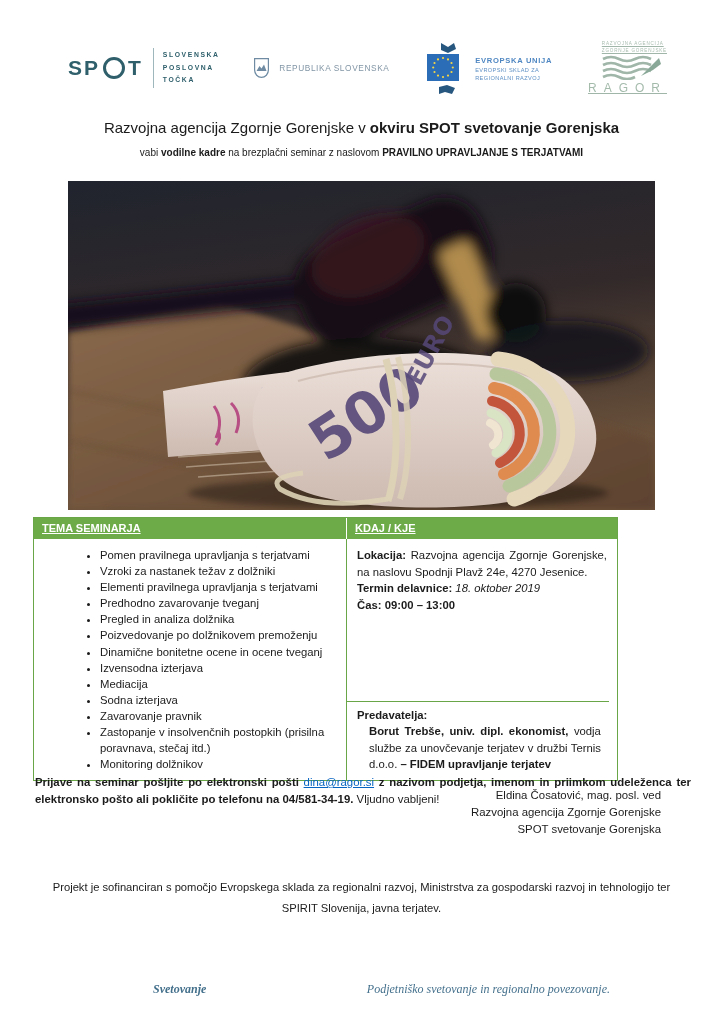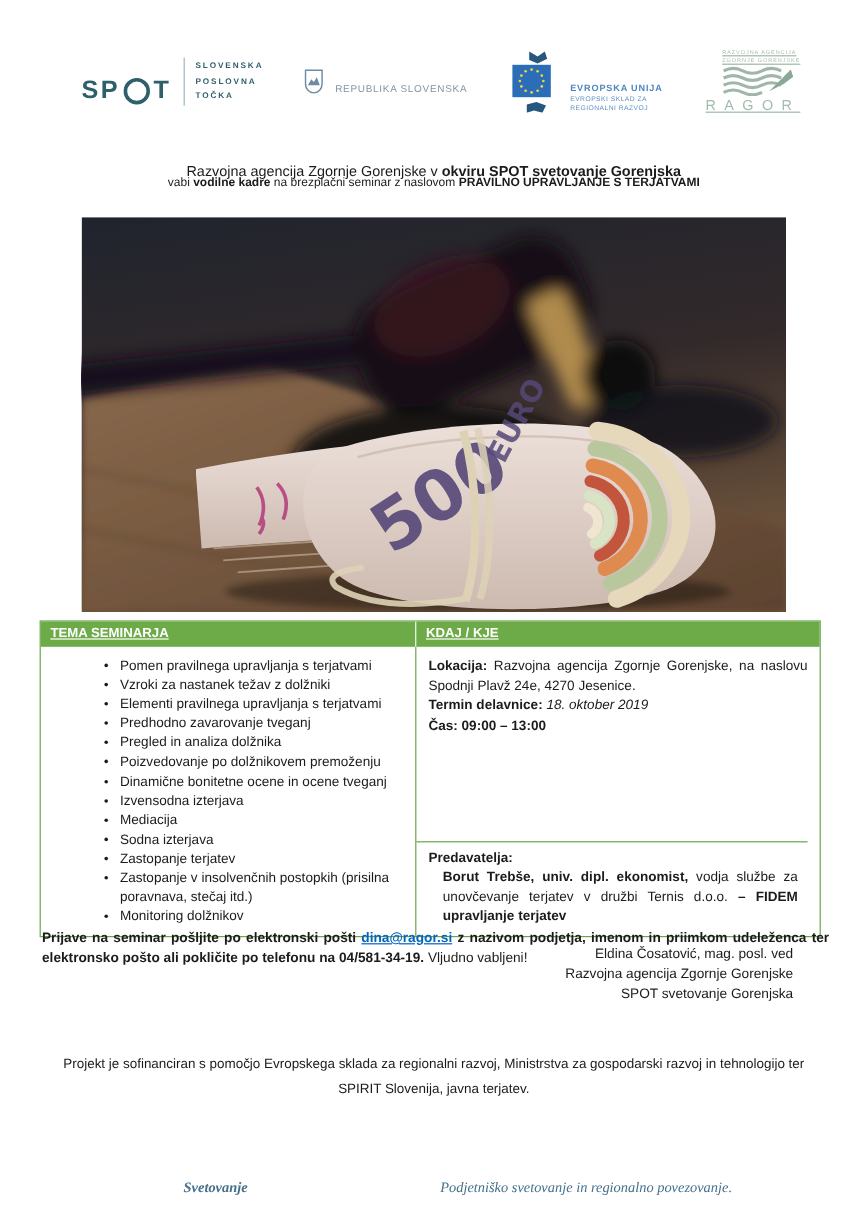--- a/index.html
+++ b/index.html
@@ -3,21 +3,21 @@
 <meta charset="utf-8">
 <style>
   * { box-sizing: border-box; margin: 0; padding: 0; }
   html,body { background:#ffffff; }
   body { width:723px; height:1024px; font-family:"Liberation Sans", sans-serif; color:#1b1b1b; position:relative; }
   .page { position:absolute; inset:0; background:#fff; overflow:hidden; }
 
   
   .logos { position:absolute; top:36px; left:68px; right:56px; height:64px;
            display:flex; justify-content:space-between; align-items:center; }
-  .logo { display:flex; align-items:flex-end; }
+  .logo { display:flex; align-items:center; }
 
   .spot { color:#2e5f6b; }
   .spot-mark { display:flex; align-items:center; font-weight:bold; font-size:21px; letter-spacing:2px; }
   .spot-o { width:22px; height:22px; border:3px solid #2e5f6b; border-radius:50%; margin:0 3px; }
   .spot-div { width:1px; height:40px; background:#9db7bd; margin:0 9px 0 10px; }
   .spot-text { font-size:6.8px; font-weight:bold; letter-spacing:1.6px; line-height:1.85; }
 
   .rs { color:#7e93a6; }
   .rs-label { font-size:8.3px; letter-spacing:.6px; margin-left:9px; color:#8195a5; }
 
@@ -26,29 +26,29 @@
   .eu-l1 { font-size:7.6px; font-weight:bold; color:#4f87c2; letter-spacing:.7px; }
   .eu-l2 { font-size:5.6px; color:#5d8fc4; letter-spacing:.4px; margin-top:2px; }
 
   .ragor { flex-direction:column; align-items:flex-end; color:#9fb6a8;text-decoration:underline; }
   .ragor-tiny { font-size:4.6px; letter-spacing:.8px; line-height:1.5; text-align:left; color:#a9bdb0; }
   .ragor-row { display:flex; align-items:flex-end; }
   .ragor-label { font-size:12px; letter-spacing:7px; color:#a4bbac; margin-top:1px; font-weight:400;
                  border-top:0; padding-left:2px; }
 
   
-  .intro1 { position:absolute; top:136px; left:0; width:100%; text-align:center; font-size:12px; }
+  .intro1 { position:absolute; top:119px; left:0; width:100%; text-align:center; font-size:15px; }
   .intro2 { position:absolute; top:147px; left:0; width:100%; text-align:center; font-size:10px; }
   .b { font-weight:bold; }
 
   
   .photo { position:absolute; top:181px; left:68px; width:587px; height:329px; }
 
   
-  .sem-table { position:absolute; top:517px; left:33px; width:651px; border:1px solid #69a647;
+  .sem-table { position:absolute; top:517px; left:33px; width:585px; border:1px solid #69a647;
                display:grid; grid-template-columns:313px 1fr; font-size:11.3px; }
   .th { background:#6dab49; color:#ffffff; font-weight:bold; font-size:11px;
         padding:4px 8px 4px 8px; height:21px; }
   .th span { text-decoration:underline; }
   .th-left { border-right:1px solid #ffffff; }
   .cell-left { border-right:1px solid #69a647; padding:8px 6px 8px 0; }
   .cell-left ul { list-style:disc; padding-left:66px; }
   .cell-left li { line-height:16.1px; padding-right:4px; }
   .cell-right { display:flex; flex-direction:column; }
   .info { padding:8px 10px 4px 10px; line-height:16.5px; }
@@ -59,21 +59,21 @@
                 display:flex; line-height:16.3px; margin-top:38px;flex-direction:column; }
   .p-label { font-weight:bold; white-space:nowrap; margin-right:5px; }
   .p-content { flex:1; }
   .p-content p { text-align:justify; }
   .p-content .p1 { padding-left:44px; text-indent:-44px; }
   .p-content .p2 { padding-left:12px; }
 
   
   .contact { position:absolute; top:774px; left:35px; width:656px; font-size:11.4px;
              line-height:16.5px; text-align:justify; }
-  .email-link { color:#0563c1; text-decoration:underline; font-weight:bold; }
+  .email-link { color:#0563c1; text-decoration:underline; font-weight:normal; }
   .signature { position:absolute; top:787px; right:62px; text-align:right; font-size:11.4px; line-height:17px; }
   .funding { position:absolute; top:881px; left:0; width:100%; text-align:center; font-size:11.2px; }
   .funding .f2 { margin-top:9px; }
 
   .footer { position:absolute; top:982px; left:0; width:100%; font-family:"Liberation Serif", serif;
             font-style:italic; color:#44708c; font-size:12px; }
   .footer-left { position:absolute; left:153px; top:0; font-weight:bold; }
   .footer-right { position:absolute; right:113px; top:0; }
 </style>
 </head>
@@ -270,21 +270,21 @@
         <li>Pomen pravilnega upravljanja s terjatvami</li>
         <li>Vzroki za nastanek težav z dolžniki</li>
         <li>Elementi pravilnega upravljanja s terjatvami</li>
         <li>Predhodno zavarovanje tveganj</li>
         <li>Pregled in analiza dolžnika</li>
         <li>Poizvedovanje po dolžnikovem premoženju</li>
         <li>Dinamične bonitetne ocene in ocene tveganj</li>
         <li>Izvensodna izterjava</li>
         <li>Mediacija</li>
         <li>Sodna izterjava</li>
-        <li>Zastopanje terjatev</li>
+        <li>Zavarovanje pravnik</li>
         <li>Zastopanje v insolvenčnih postopkih (prisilna poravnava, stečaj itd.)</li>
         <li>Monitoring dolžnikov</li>
       </ul>
     </div>
 
     <div class="cell-right">
       <div class="info">
         <div class="just">
           <span class="b">Lokacija:</span><span> Razvojna agencija Zgornje Gorenjske, na naslovu Spodnji Plavž 24e, 4270 Jesenice.</span>
         </div>

